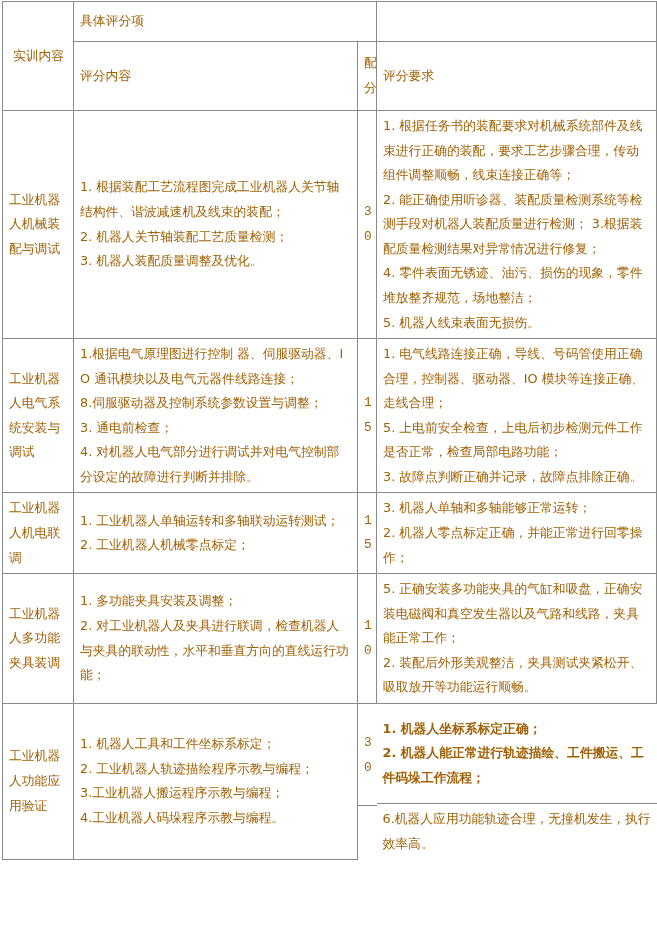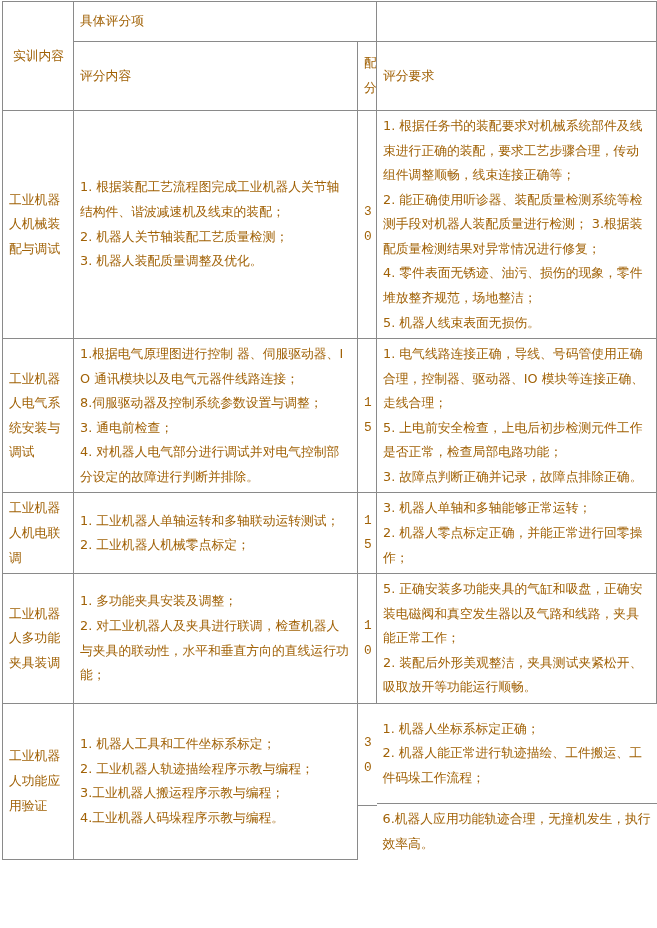--- a/index.html
+++ b/index.html
@@ -202,21 +202,21 @@
               <tr>
                 <td class="col-score mid" style="height:45px;border-left:0;border-bottom:0;"></td>
               </tr>
             </tbody>
           </table>
         </td>
         <td class="col-req" style="padding:0;border:0;">
           <table class="nested">
             <tbody>
               <tr>
-                <td class="col-req mid" style="height:93px;border-top:0;border-left:0;border-right:0;">
+                <td class="col-req mid" style="height:93px;border-top:0;border-left:0;border-right:0;font-weight:bold;">
                   <span class="line">1. 机器人坐标系标定正确；</span>
                   <span class="line">2. 机器人能正常进行轨迹描绘、工件搬运、工件码垛工作流程；</span>
                 </td>
               </tr>
               <tr>
                 <td class="col-req mid" style="height:45px;border-left:0;border-right:0;border-bottom:0;">
                   <span class="line">6.机器人应用功能轨迹合理，无撞机发生，执行效率高。</span>
                 </td>
               </tr>
             </tbody>

